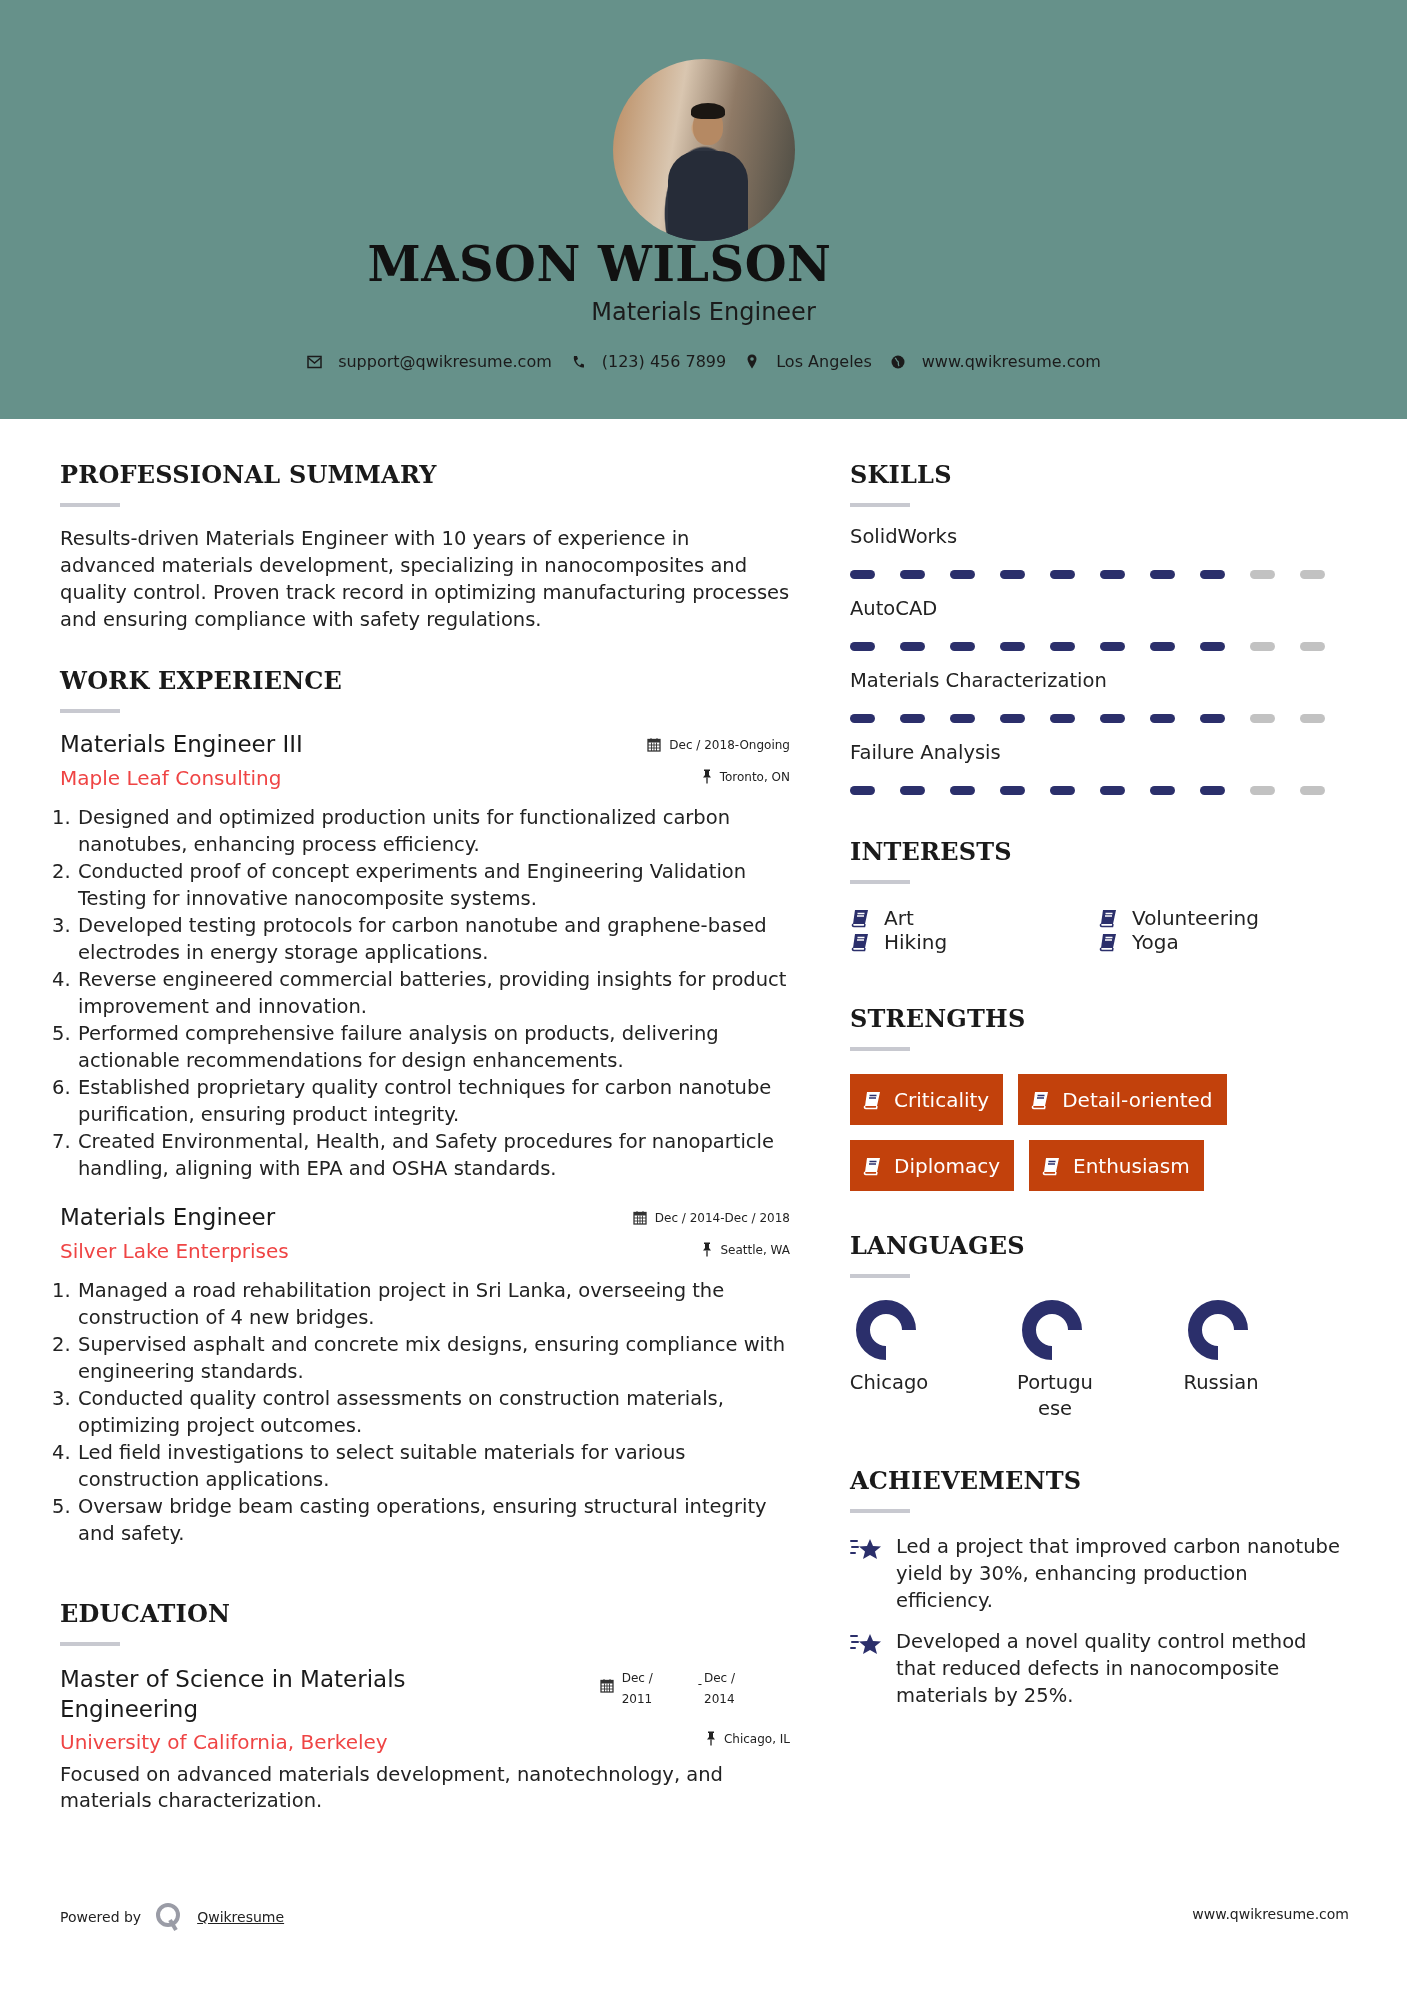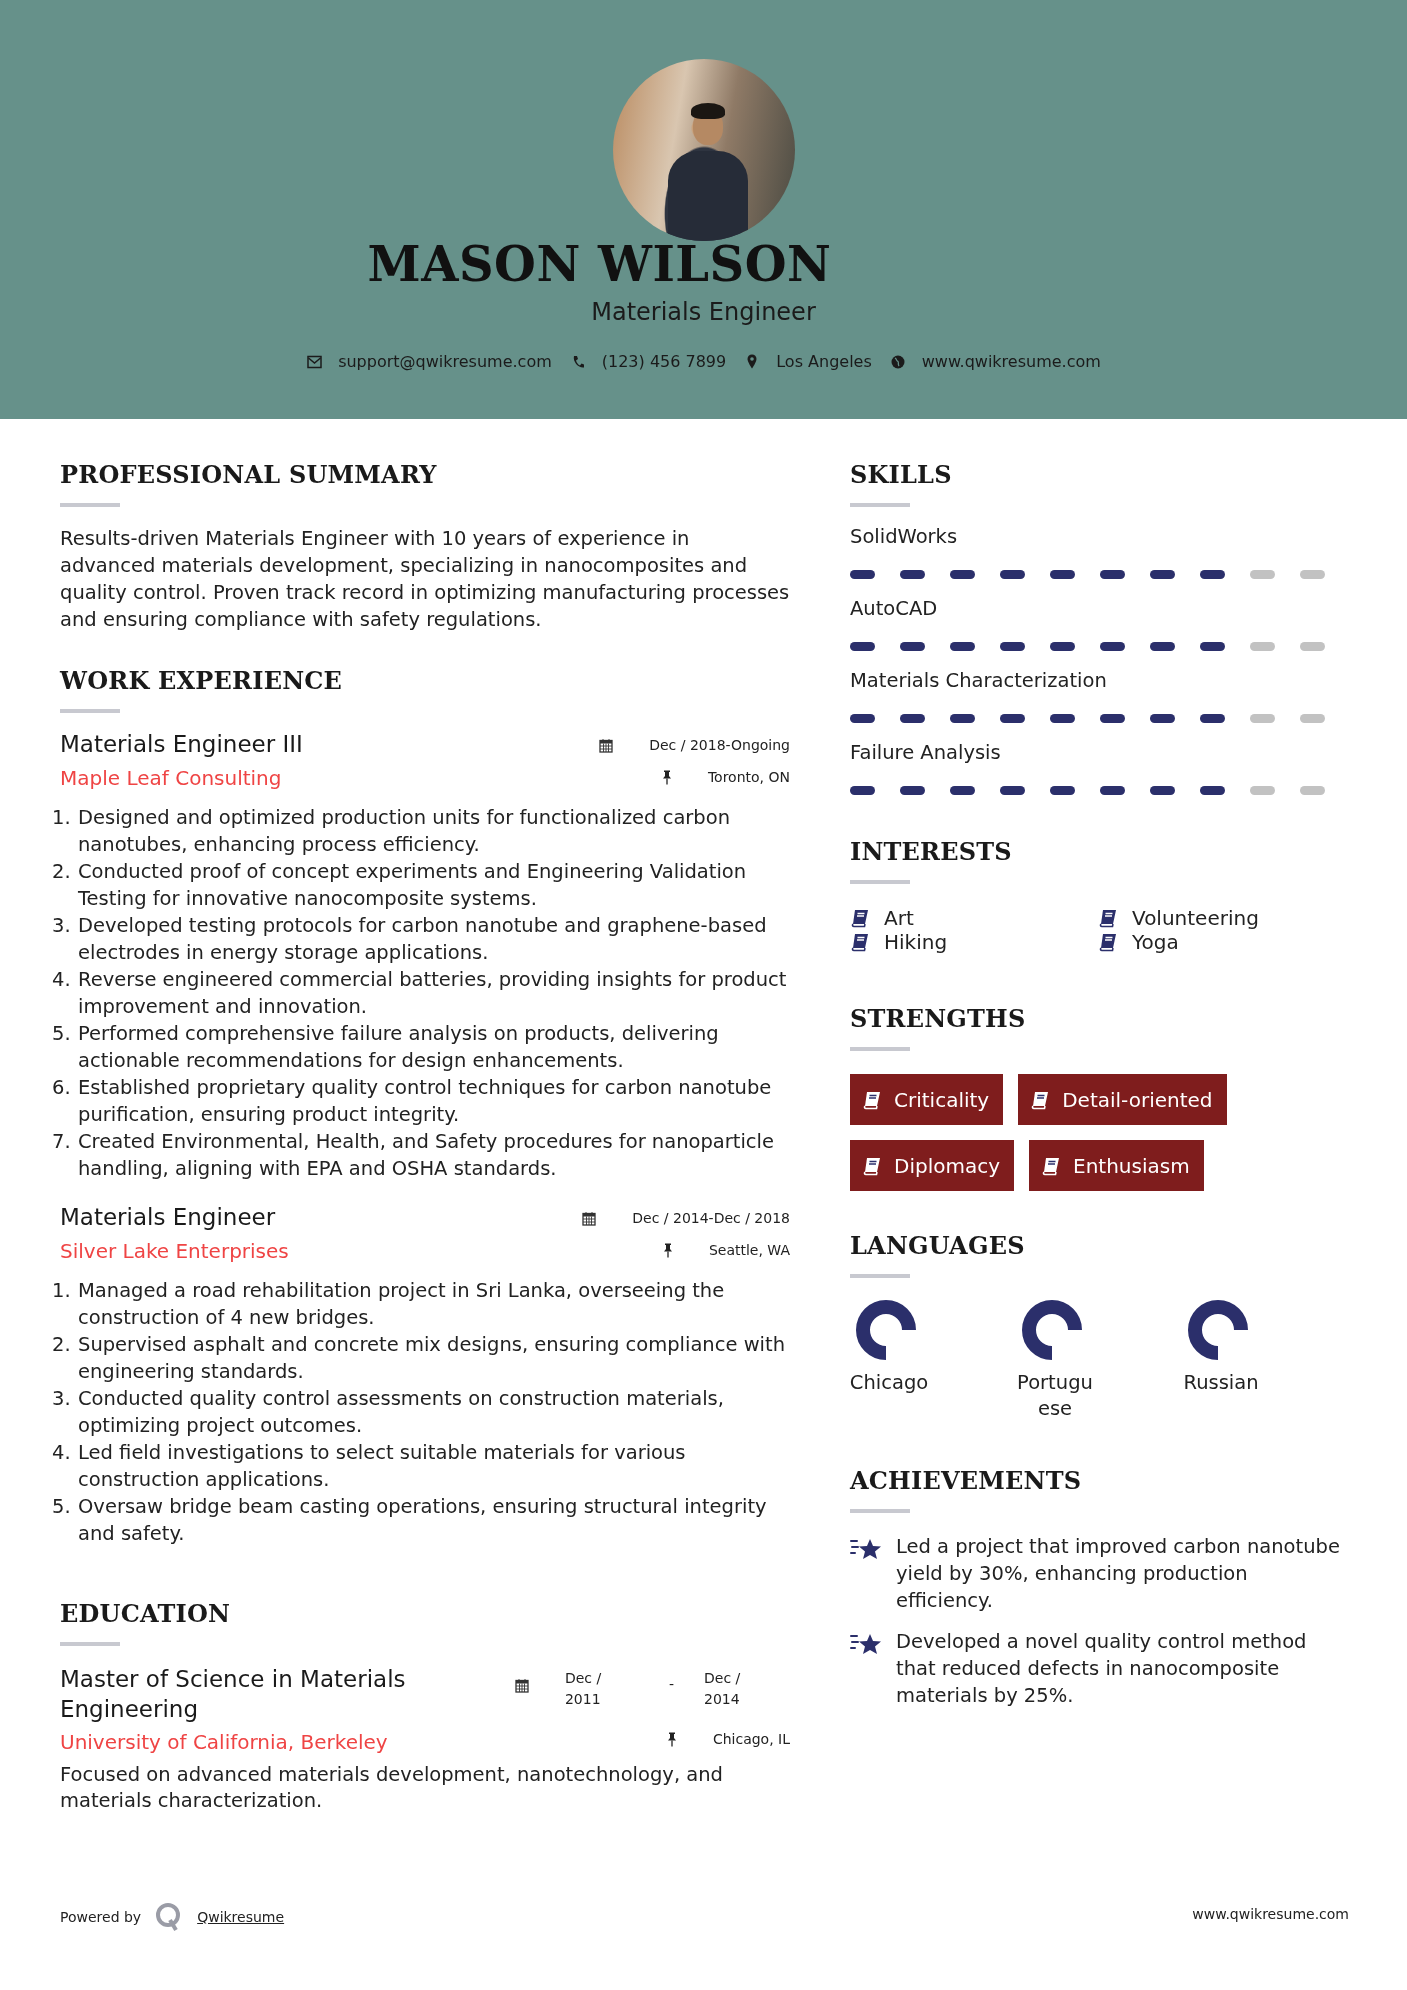--- a/index.html
+++ b/index.html
@@ -25,37 +25,37 @@
 
   .col-left { position: absolute; left: 60px; top: 460px; width: 730px; }
   .col-right { position: absolute; left: 850px; top: 460px; width: 500px; }
   .sec-title { font-family: "DejaVu Serif", serif; font-weight: bold; font-size: 24px; color: #1a1a1a; letter-spacing: 0.2px; }
   .sec-rule { width: 60px; height: 4px; background: #c8c9d0; margin-top: 14px; }
 
   .summary { margin-top: 18px; font-size: 19.5px; line-height: 27px; color: #222; }
   .job { position: relative; }
   .job-title { font-size: 23px; color: #1a1a1a; }
   .job-company { font-size: 20px; color: #ef4444; margin-top: 9px; }
-  .job-meta { position: absolute; right: 0; text-align: right; font-size: 14px; color: #222; display: flex; align-items: center; gap: 28px; }
+  .job-meta { position: absolute; right: 0; text-align: right; font-size: 12px; color: #222; display: flex; align-items: center; }
   .job-meta .ico { margin-right: 8px; display: inline-flex; }
   .bullets { list-style: none; margin-top: 14px; font-size: 19.5px; line-height: 27px; color: #222; }
   .bullets li { position: relative; padding-left: 18px; }
   .bullets li .num { position: absolute; left: -8px; top: 0; }
 
   .skill-name { font-size: 19.5px; color: #222; }
   .dots { display: flex; margin-top: 22px; margin-bottom: 18px; }
   .dot { width: 27px; height: 9px; border-radius: 5px; margin-right: 25px; background: #2b2f6b; }
   .dot.off { background: #c2c2c2; }
 
   .interests { display: grid; grid-template-columns: 248px 248px; margin-top: 22px; font-size: 20px; }
   .interest { display: flex; align-items: center; }
   .interest .ico { margin-right: 14px; display: inline-flex; }
 
   .badges { margin-top: 23px; display: flex; flex-wrap: wrap; gap: 15px 15px; width: 480px; }
-  .badge { background: #7f1d1d; color: #fff; font-size: 20px; height: 51px; padding: 0 14px 0 12px; display: flex; align-items: center; }
+  .badge { background: #c2410c; color: #fff; font-size: 20px; height: 51px; padding: 0 14px 0 12px; display: flex; align-items: center; }
   .badge .ico { margin-right: 12px; display: inline-flex; }
 
   .langs { display: flex; margin-top: 22px; }
   .lang { width: 166px; display: flex; flex-direction: column; align-items: flex-start; }
   .lang .ring { width: 60px; height: 60px; margin-left: 6px; }
   .lang .lname { font-size: 19.5px; color: #222; text-align: center; width: 110px; line-height: 26px; margin-top: 10px; margin-left: -16px; }
 
   .ach { margin-top: 20px; }
   .ach-item { display: flex; font-size: 19.5px; line-height: 27px; color: #222; margin-bottom: 14px; }
   .ach-item .ico { width: 46px; flex: 0 0 46px; padding-top: 3px; }

